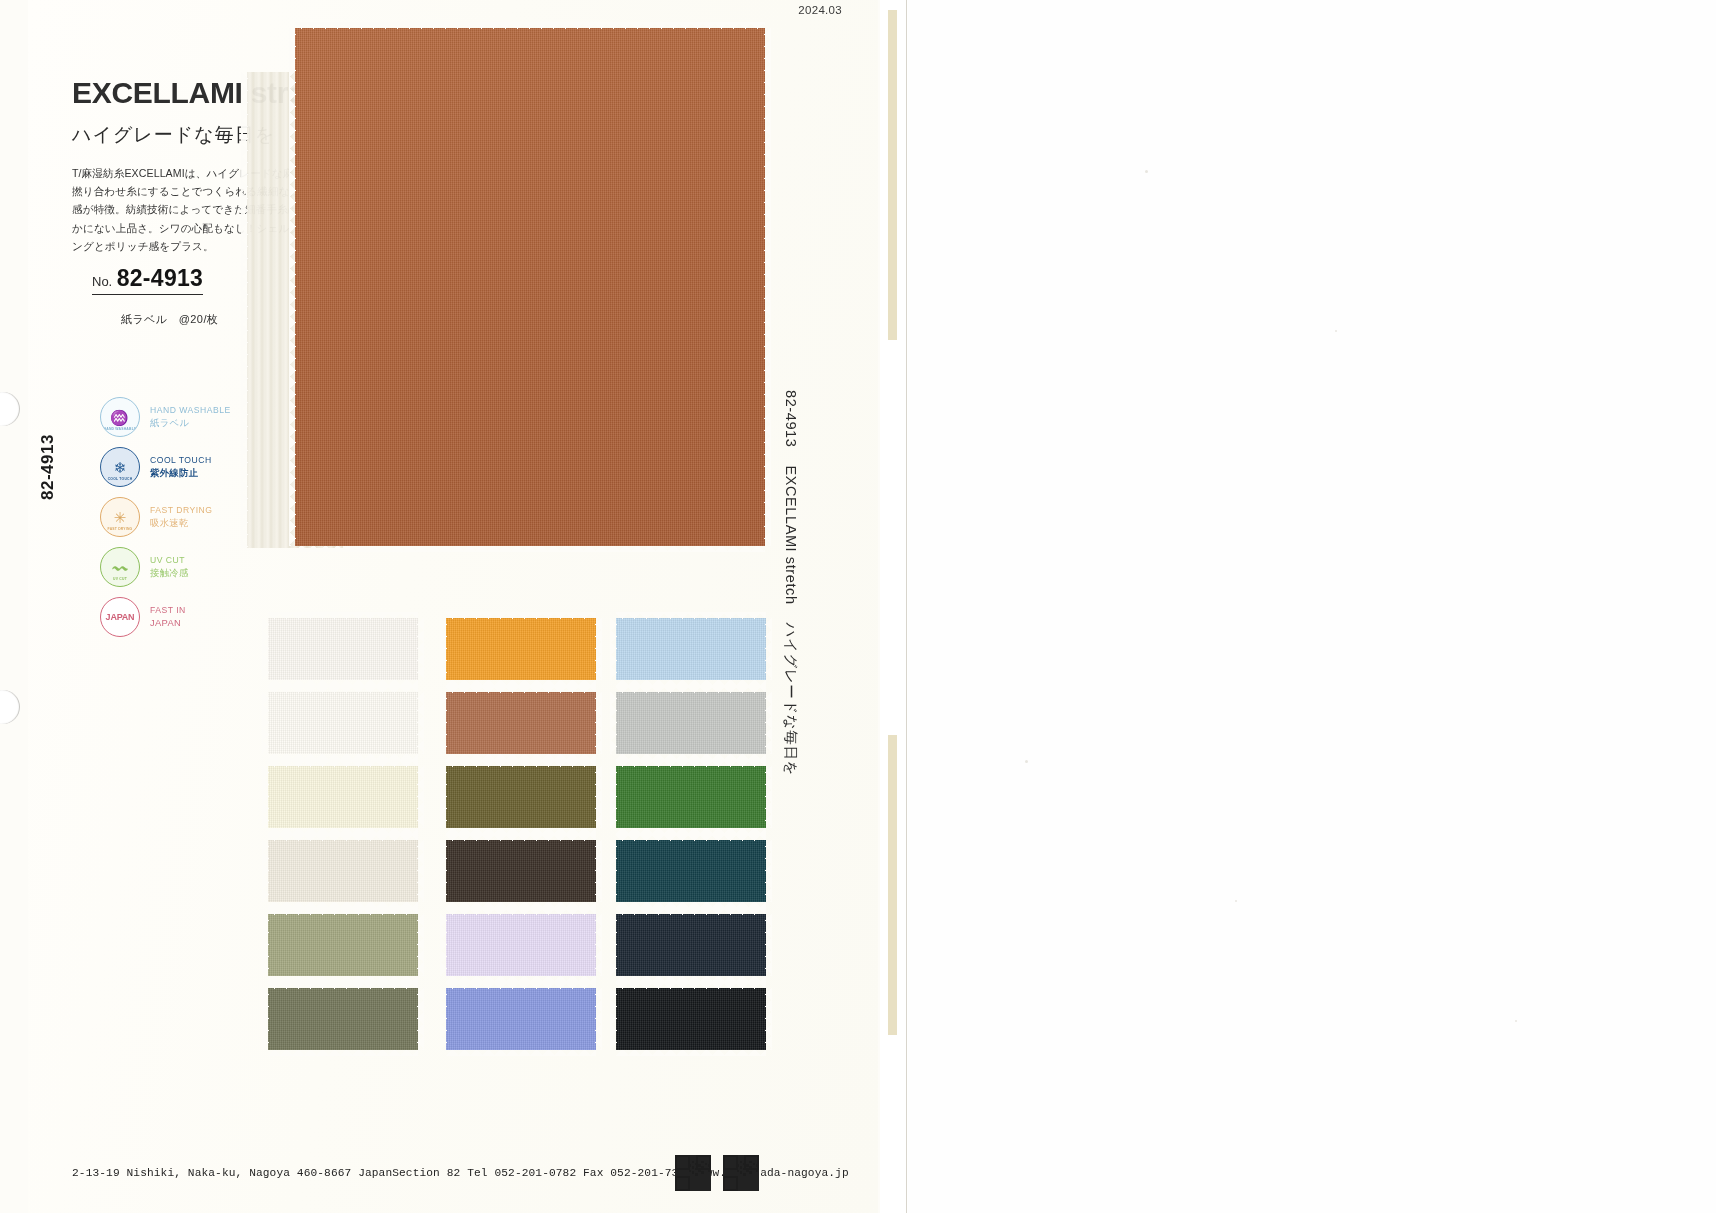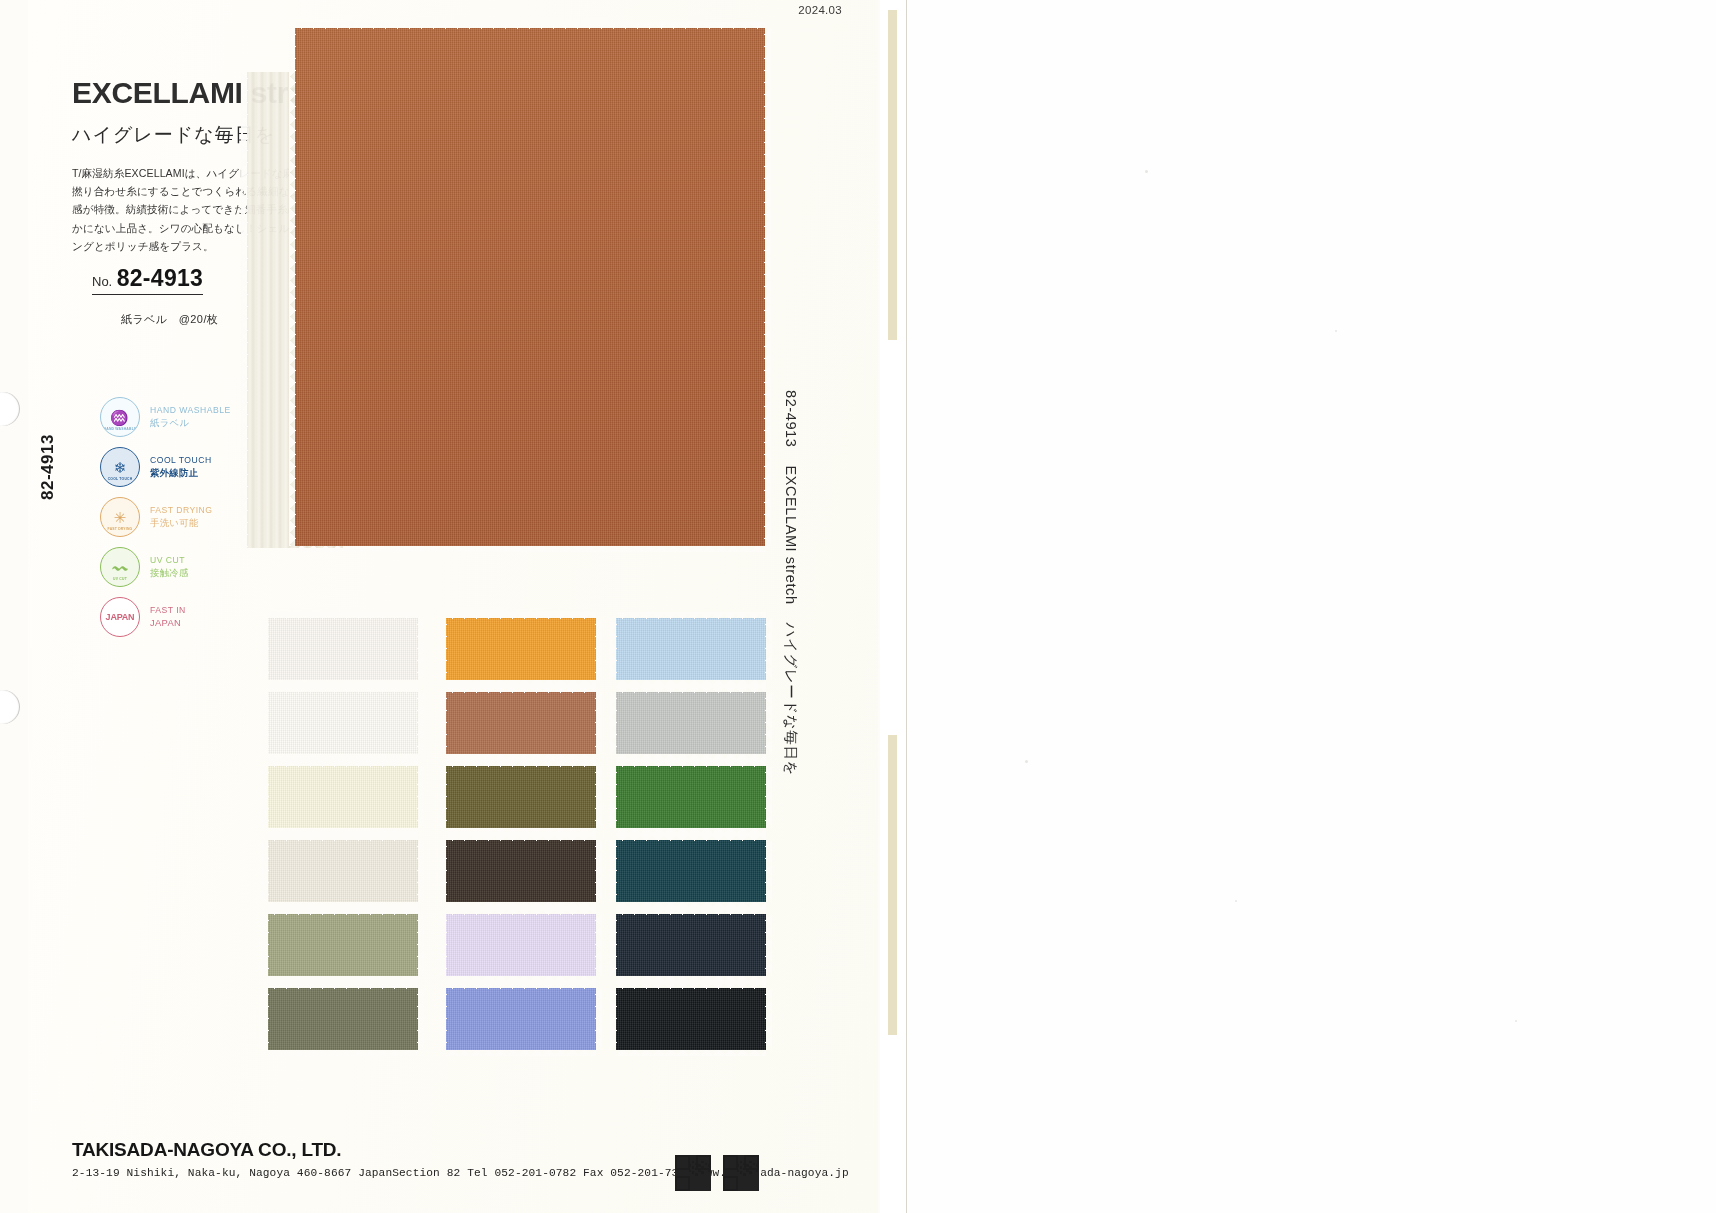--- a/index.html
+++ b/index.html
@@ -182,21 +182,21 @@
             <div class="icon-jp t-cool jp-bold">紫外線防止</div>
           </div>
         </div>
         <div class="icon-row">
           <div class="badge c-dry">
             <span class="glyph">✳</span>
             <span class="mini">FAST DRYING</span>
           </div>
           <div class="icon-txt">
             <div class="icon-en t-dry">FAST DRYING</div>
-            <div class="icon-jp t-dry">手洗い可能</div>
+            <div class="icon-jp t-dry">吸水速乾</div>
           </div>
         </div>
         <div class="icon-row">
           <div class="badge c-uv">
             <span class="glyph">〰</span>
             <span class="mini">UV CUT</span>
           </div>
           <div class="icon-txt">
             <div class="icon-en t-uv">UV CUT</div>
             <div class="icon-jp t-uv">接触冷感</div>
@@ -445,21 +445,20 @@
                 <div class="zig-bot"></div>
                 <div class="zig-left"></div>
                 <div class="zig-right"></div>
               </div>
             </div>
           </div>
         </div>
       </div>
 
     <div id="footer">
-      <div id="company">TAKISADA-NAGOYA CO., LTD.</div>
       <div id="address">2-13-19 Nishiki, Naka-ku, Nagoya 460-8667 JapanSection 82 Tel 052-201-0782 Fax 052-201-7334  www.takisada-nagoya.jp</div>
     </div>
 
     <div class="qr" style="left:675px;bottom:22px;">
         <i></i>
         <i></i>
         <i></i>
         <u style="width: 2.4px; height: 2.4px; left: 14px; top: 4px; opacity: 0;"></u>
         <u style="width: 2.4px; height: 2.4px; left: 17.1px; top: 6px; opacity: 1;"></u>
         <u style="width: 2.4px; height: 2.4px; left: 20.2px; top: 8px; opacity: 1;"></u>

